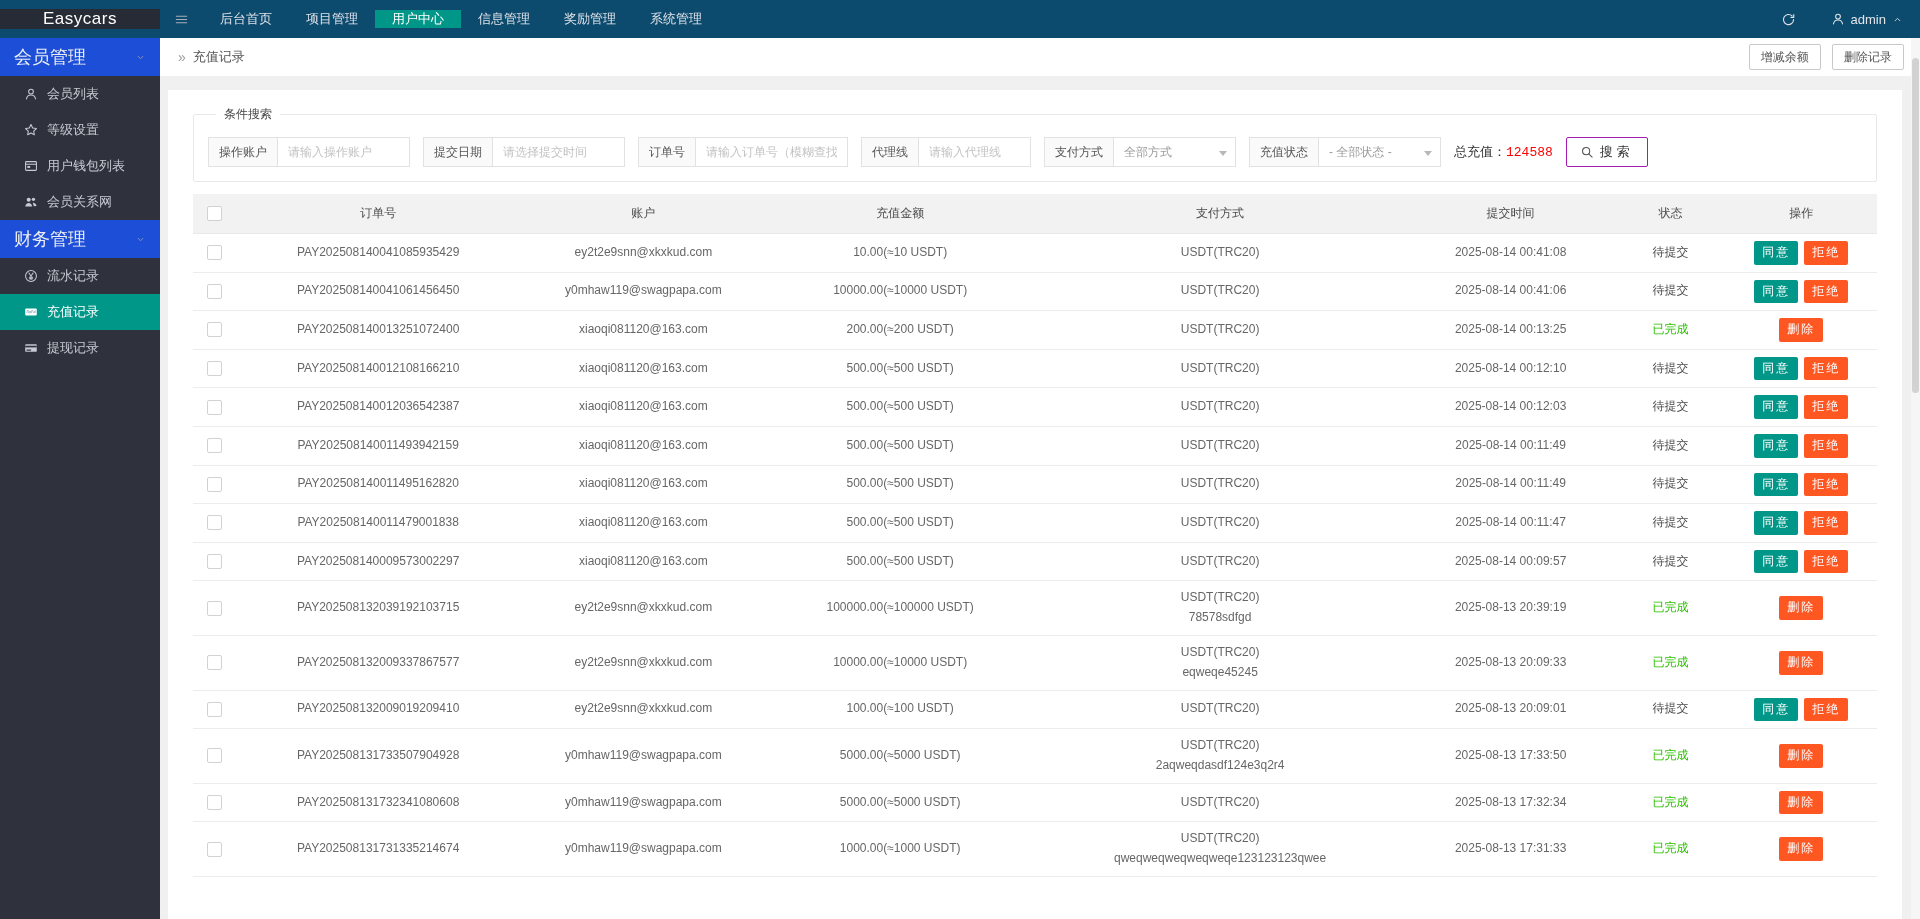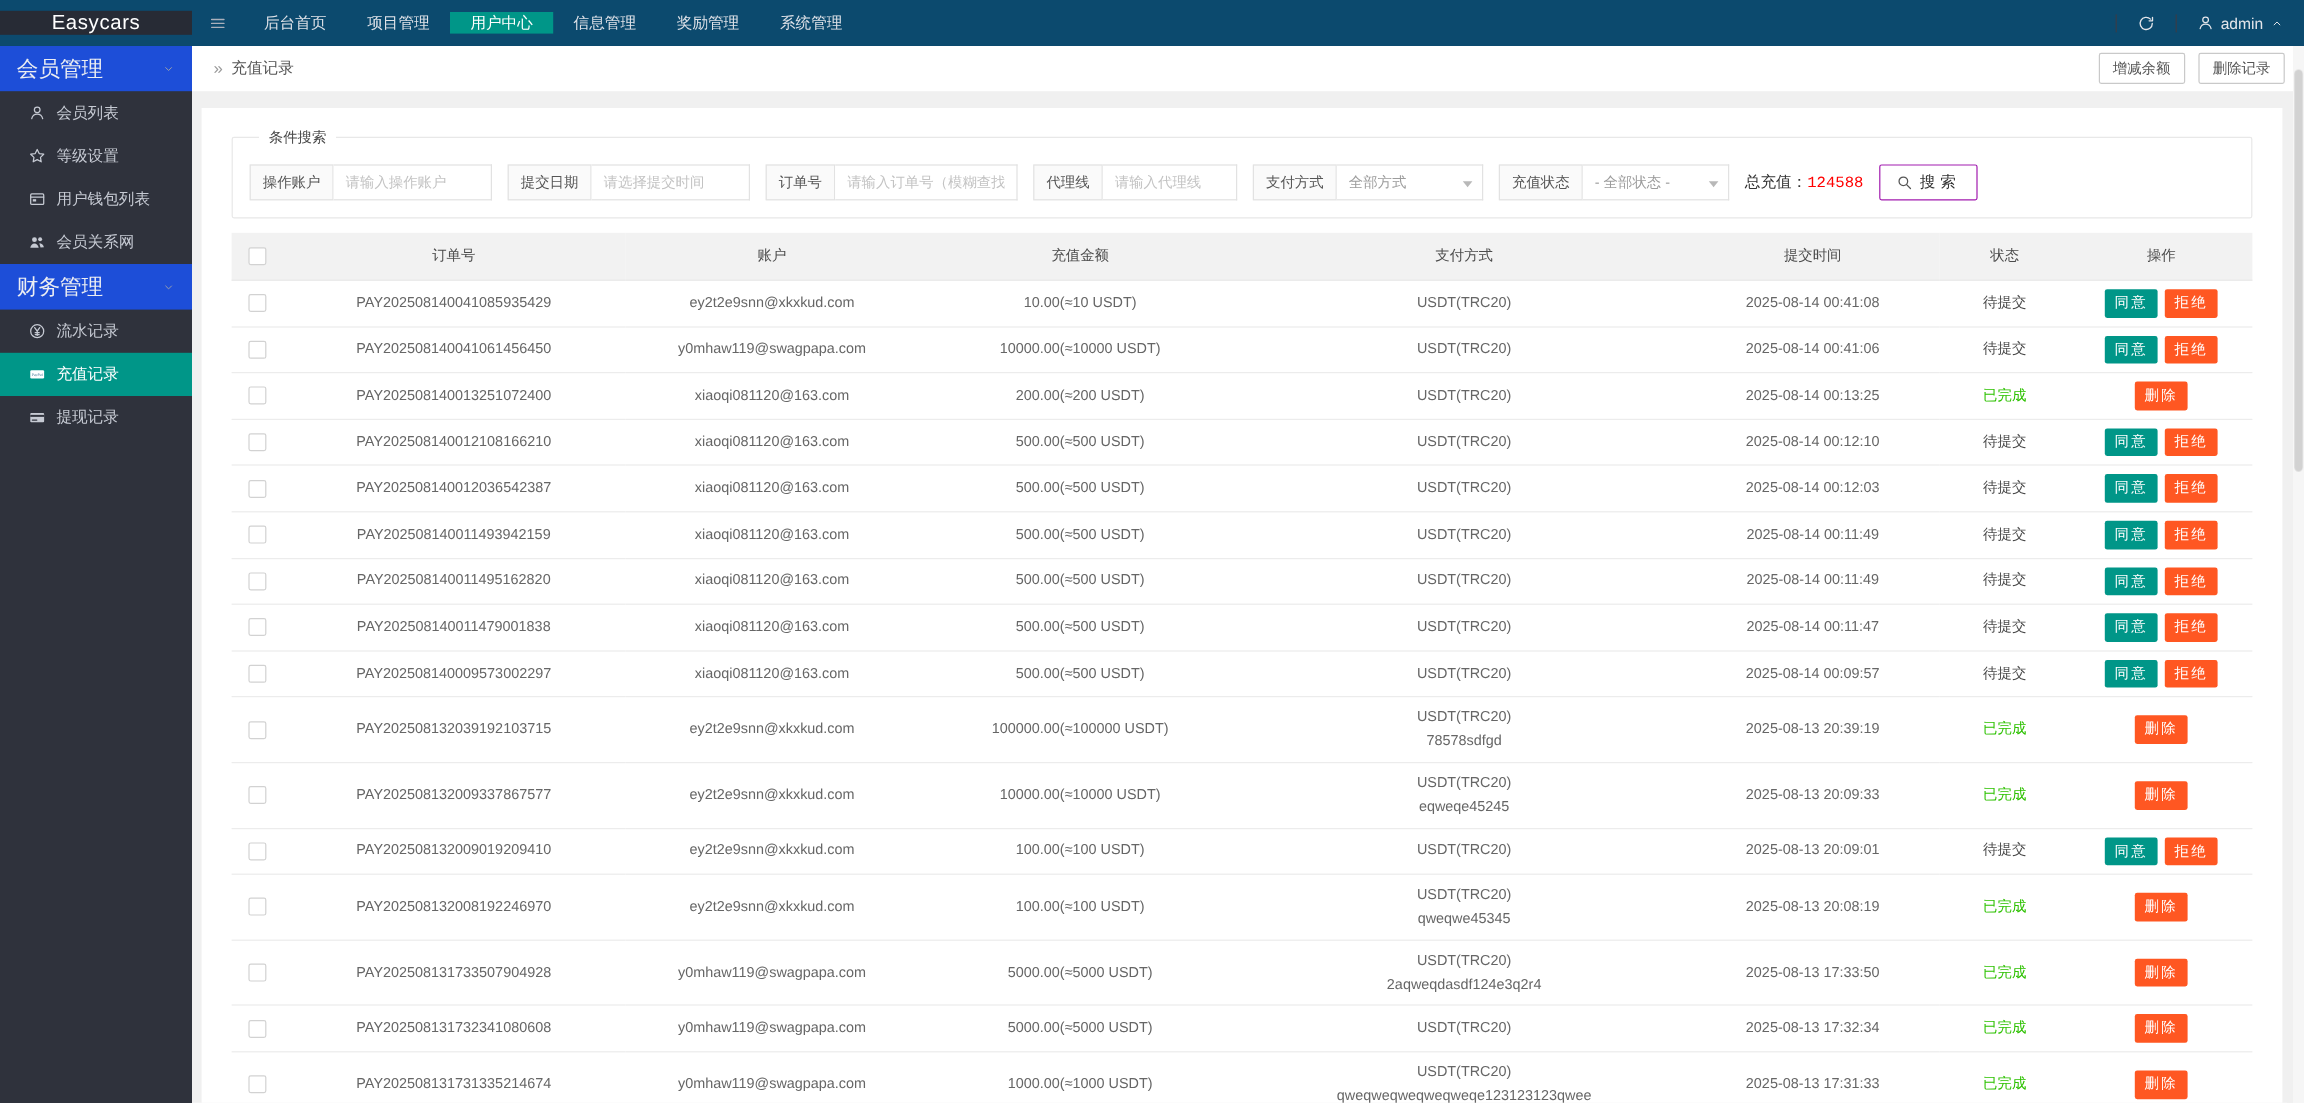--- a/index.html
+++ b/index.html
@@ -447,30 +447,20 @@
        <td>PAY202508132009019209410</td>
        <td>ey2t2e9snn@xkxkud.com</td>
        <td>100.00(≈100 USDT)</td>
        <td>USDT(TRC20)</td>
        <td>2025-08-13 20:09:01</td>
        <td class="status-pending">待提交</td>
        <td><span class="btn btn-agree">同意</span><span class="btn btn-reject">拒绝</span></td>
      </tr>
             <tr>
        <td><span class="chk"></span></td>
-       <td>PAY202508132008192246970</td>
-       <td>ey2t2e9snn@xkxkud.com</td>
-       <td>100.00(≈100 USDT)</td>
-       <td>USDT(TRC20)<div class="remark">qweqwe45345</div></td>
-       <td>2025-08-13 20:08:19</td>
-       <td class="status-done">已完成</td>
-       <td><span class="btn btn-delete">删除</span></td>
-     </tr>
-            <tr>
-       <td><span class="chk"></span></td>
        <td>PAY202508131733507904928</td>
        <td>y0mhaw119@swagpapa.com</td>
        <td>5000.00(≈5000 USDT)</td>
        <td>USDT(TRC20)<div class="remark">2aqweqdasdf124e3q2r4</div></td>
        <td>2025-08-13 17:33:50</td>
        <td class="status-done">已完成</td>
        <td><span class="btn btn-delete">删除</span></td>
      </tr>
             <tr>
        <td><span class="chk"></span></td>

